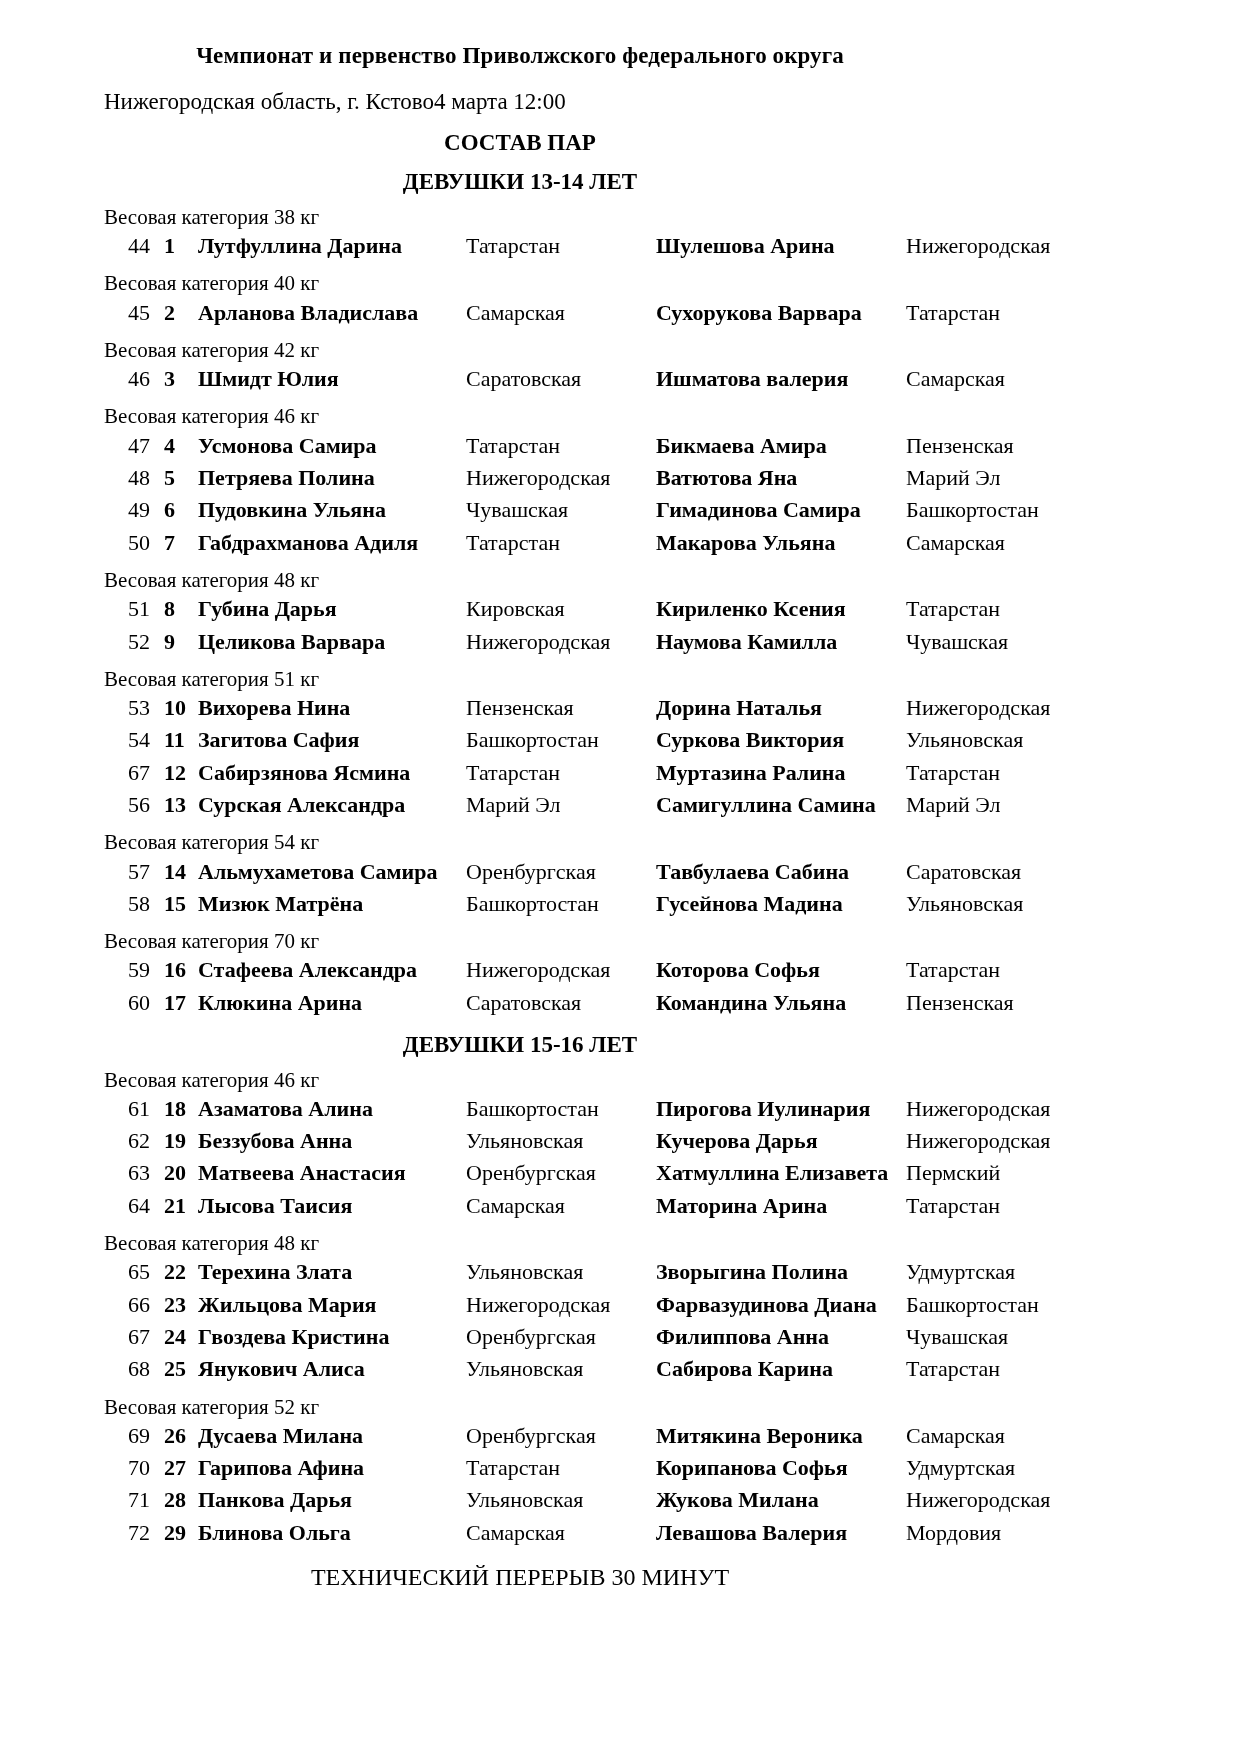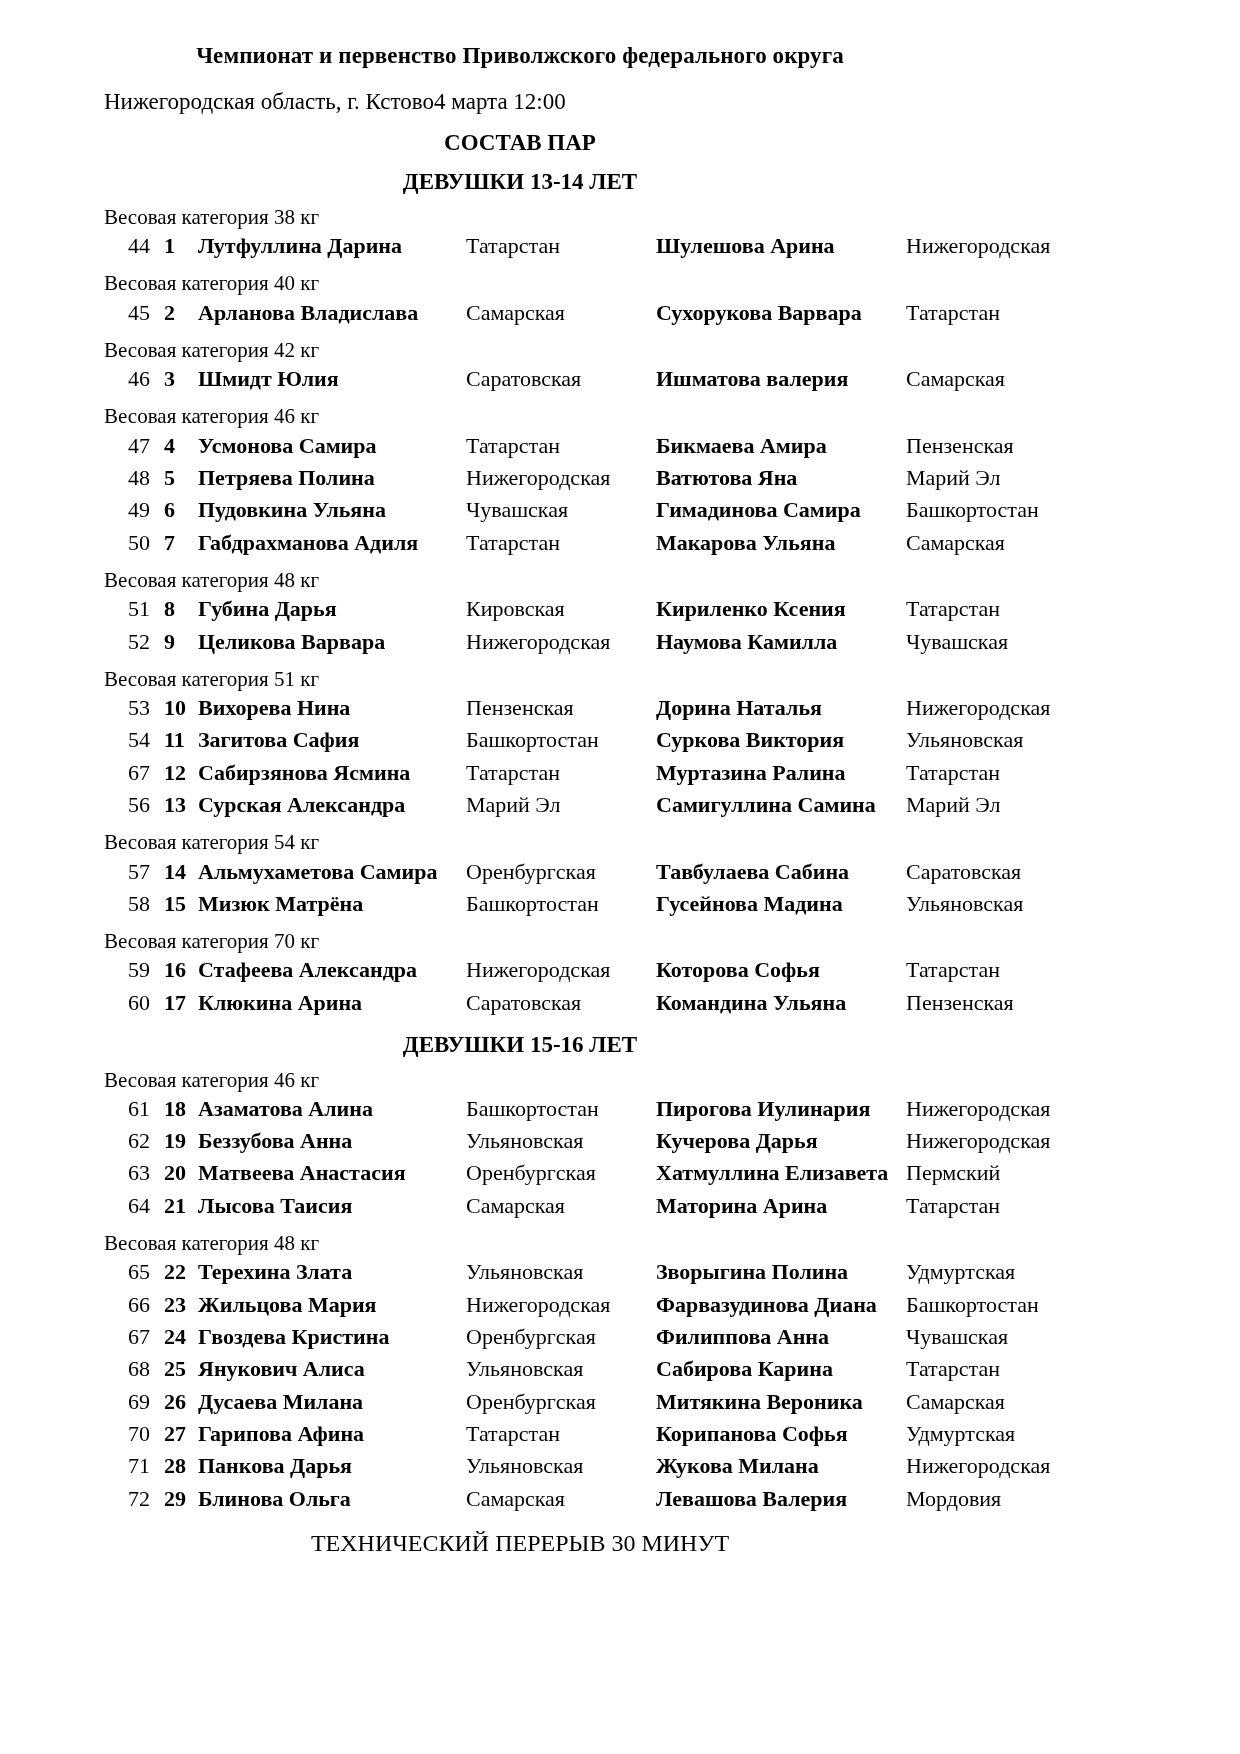--- a/index.html
+++ b/index.html
@@ -335,20 +335,21 @@
         <span class="col-region-b">Чувашская</span>
       </div>
       <div class="pair-row">
         <span class="col-mat">68</span>
         <span class="col-num">25</span>
         <span class="col-name-a">Янукович Алиса</span>
         <span class="col-region-a">Ульяновская</span>
         <span class="col-name-b">Сабирова Карина</span>
         <span class="col-region-b">Татарстан</span>
       </div>
+      <div class="weight-cat">Весовая категория 52 кг</div>
       <div class="pair-row">
         <span class="col-mat">69</span>
         <span class="col-num">26</span>
         <span class="col-name-a">Дусаева Милана</span>
         <span class="col-region-a">Оренбургская</span>
         <span class="col-name-b">Митякина Вероника</span>
         <span class="col-region-b">Самарская</span>
       </div>
       <div class="pair-row">
         <span class="col-mat">70</span>

